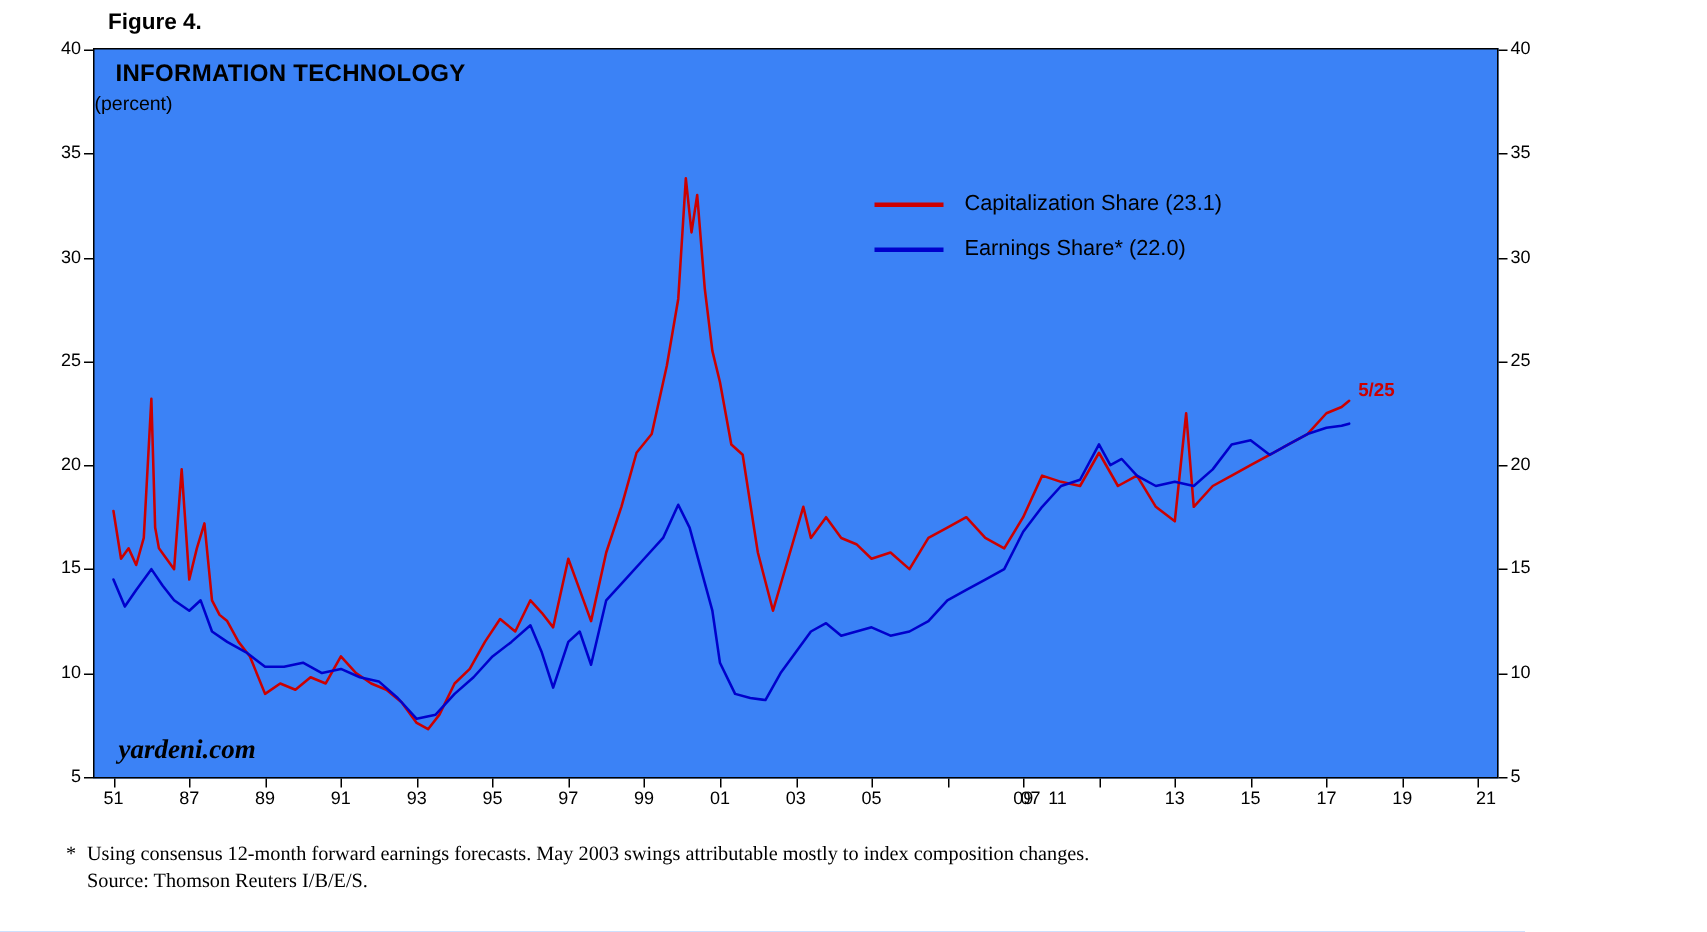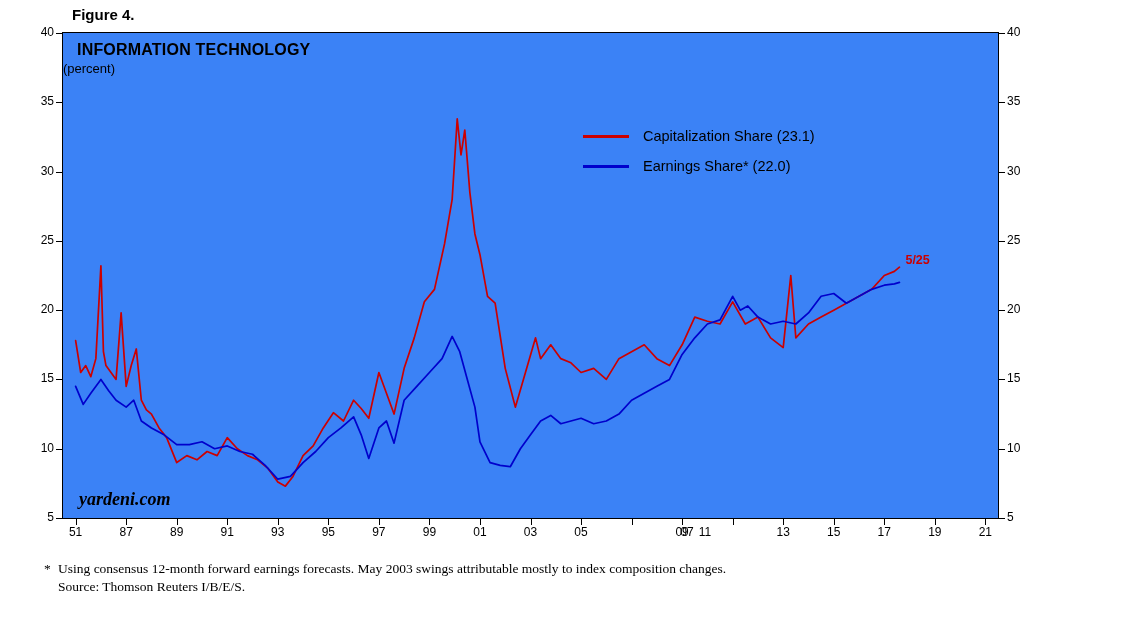--- a/index.html
+++ b/index.html
@@ -124,21 +124,21 @@
       <div class="xtick" style="left: 693px; top: 525px;">11</div>
       <div class="tickmark" style="left: 732.662px; top: 519px; width: 1px; height: 6px;"></div>
       <div class="xtick" style="left: 771.203px; top: 525px;">13</div>
       <div class="tickmark" style="left: 783.203px; top: 519px; width: 1px; height: 6px;"></div>
       <div class="xtick" style="left: 821.743px; top: 525px;">15</div>
       <div class="tickmark" style="left: 833.743px; top: 519px; width: 1px; height: 6px;"></div>
       <div class="xtick" style="left: 872.284px; top: 525px;">17</div>
       <div class="tickmark" style="left: 884.284px; top: 519px; width: 1px; height: 6px;"></div>
       <div class="xtick" style="left: 922.824px; top: 525px;">19</div>
       <div class="tickmark" style="left: 934.824px; top: 519px; width: 1px; height: 6px;"></div>
-      <div class="xtick" style="left: 973.365px; top: 525px;">21</div>
+      <div class="xtick" style="left: 973.365px; top: 525px; text-align: right;">21</div>
       <div class="tickmark" style="left: 985.365px; top: 519px; width: 1px; height: 6px;"></div>
     </div>
 
   <div class="endlabel" id="endlabel" style="left: 905.446px; top: 253.186px; color: rgb(204, 0, 0);">5/25</div>
 
   <div class="footnote">
     <span class="star">*</span>
     <span class="ftext">Using consensus 12-month forward earnings forecasts. May 2003 swings attributable mostly to index composition changes.</span>
     <span class="ftext">Source: Thomson Reuters I/B/E/S.</span>
   </div>

